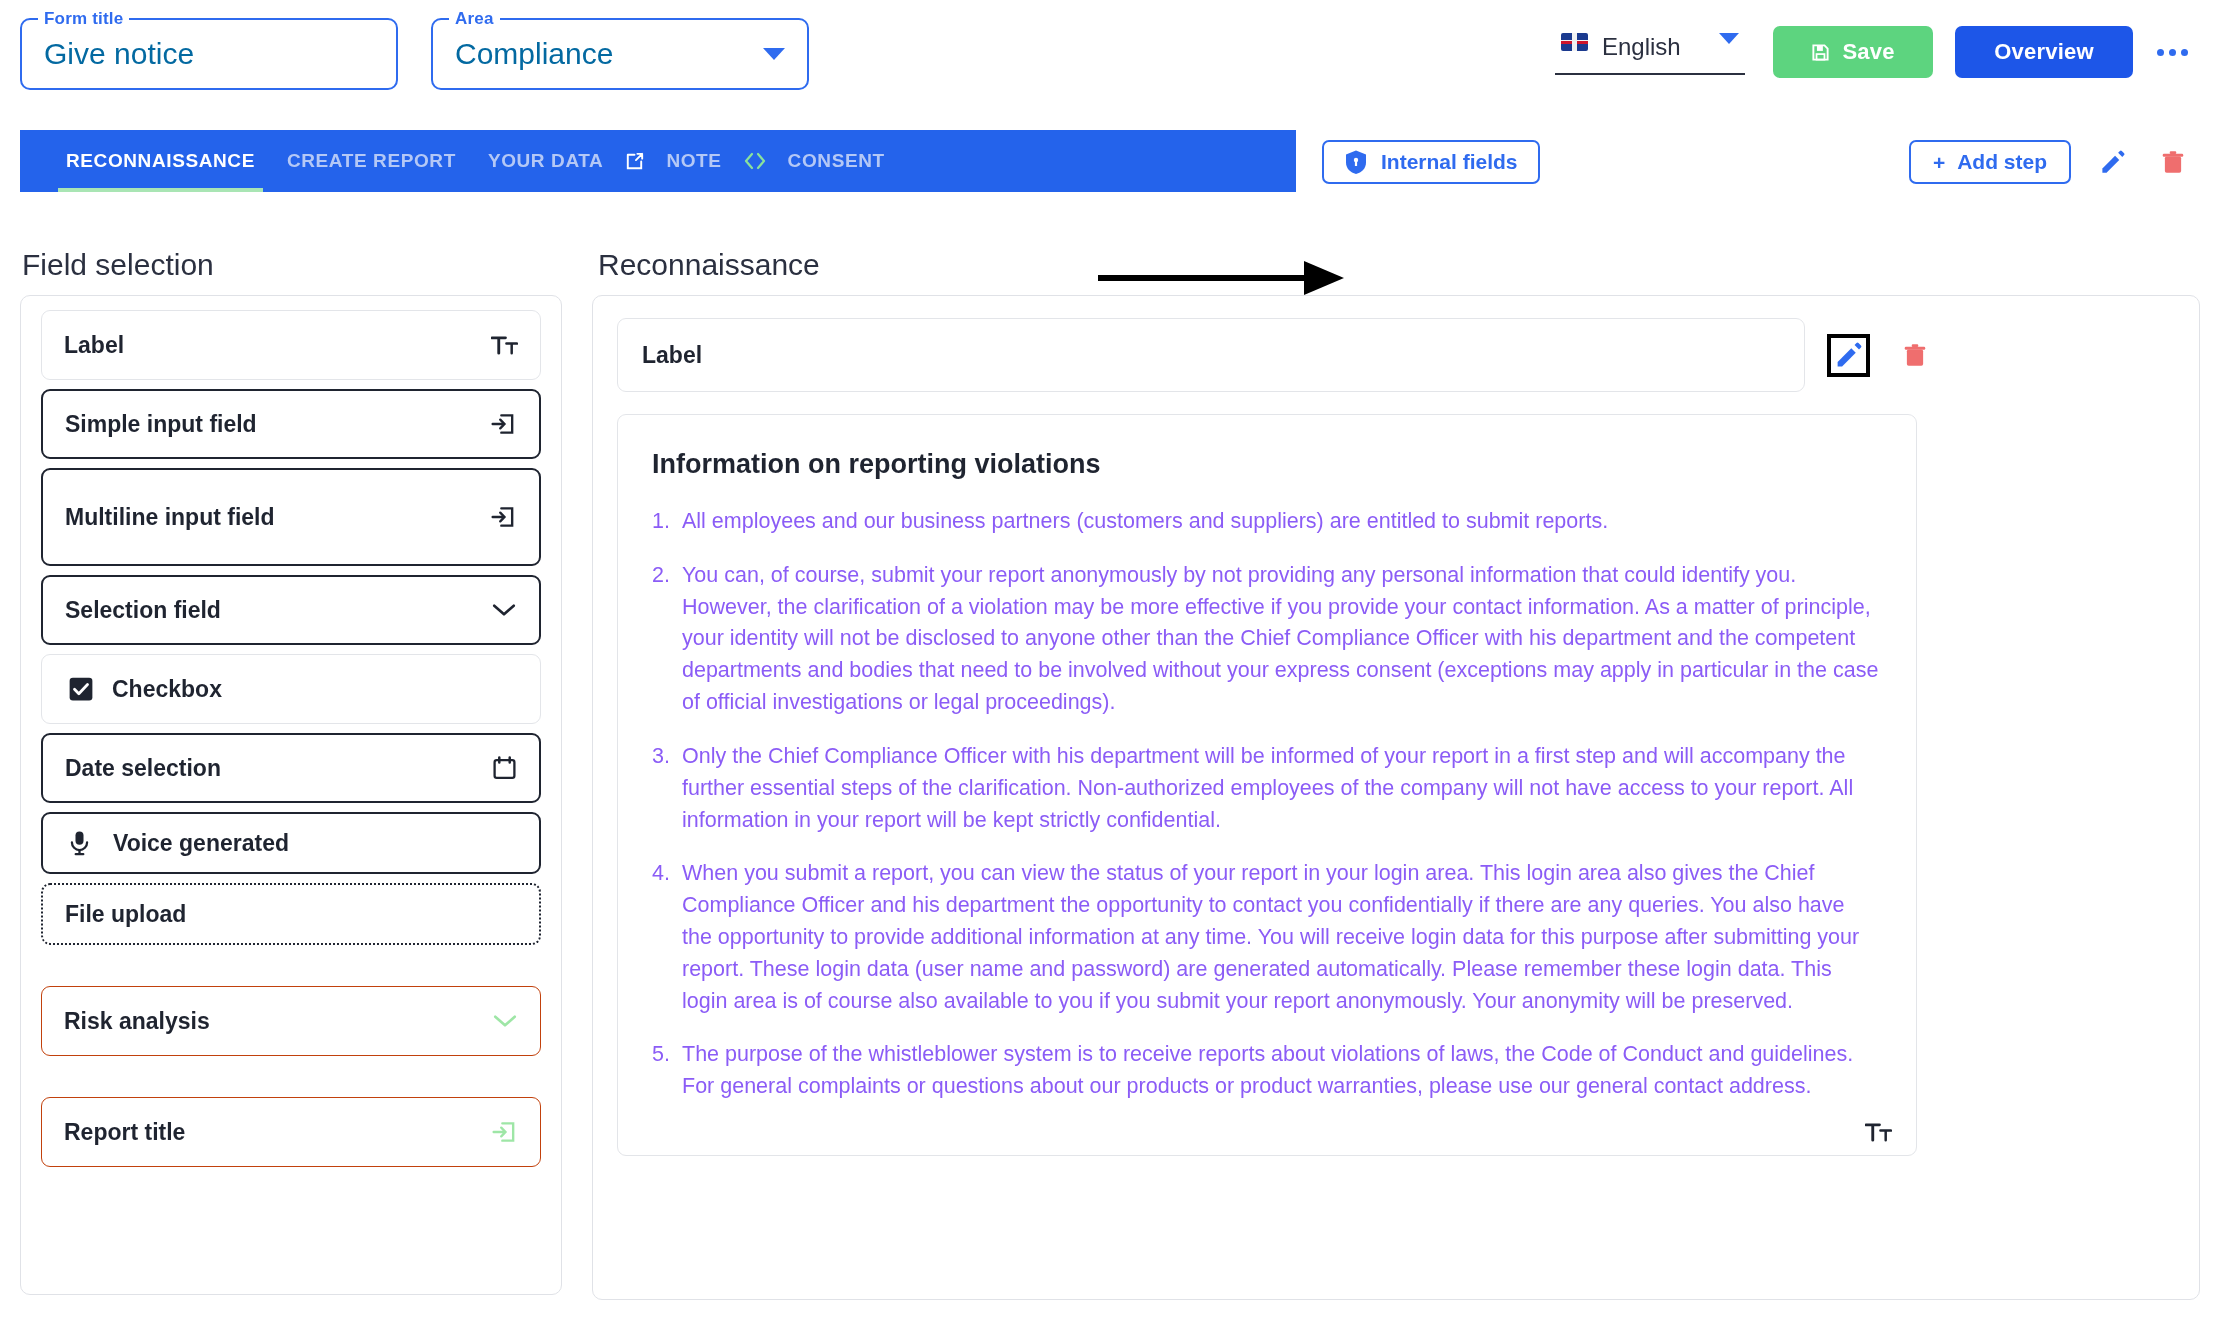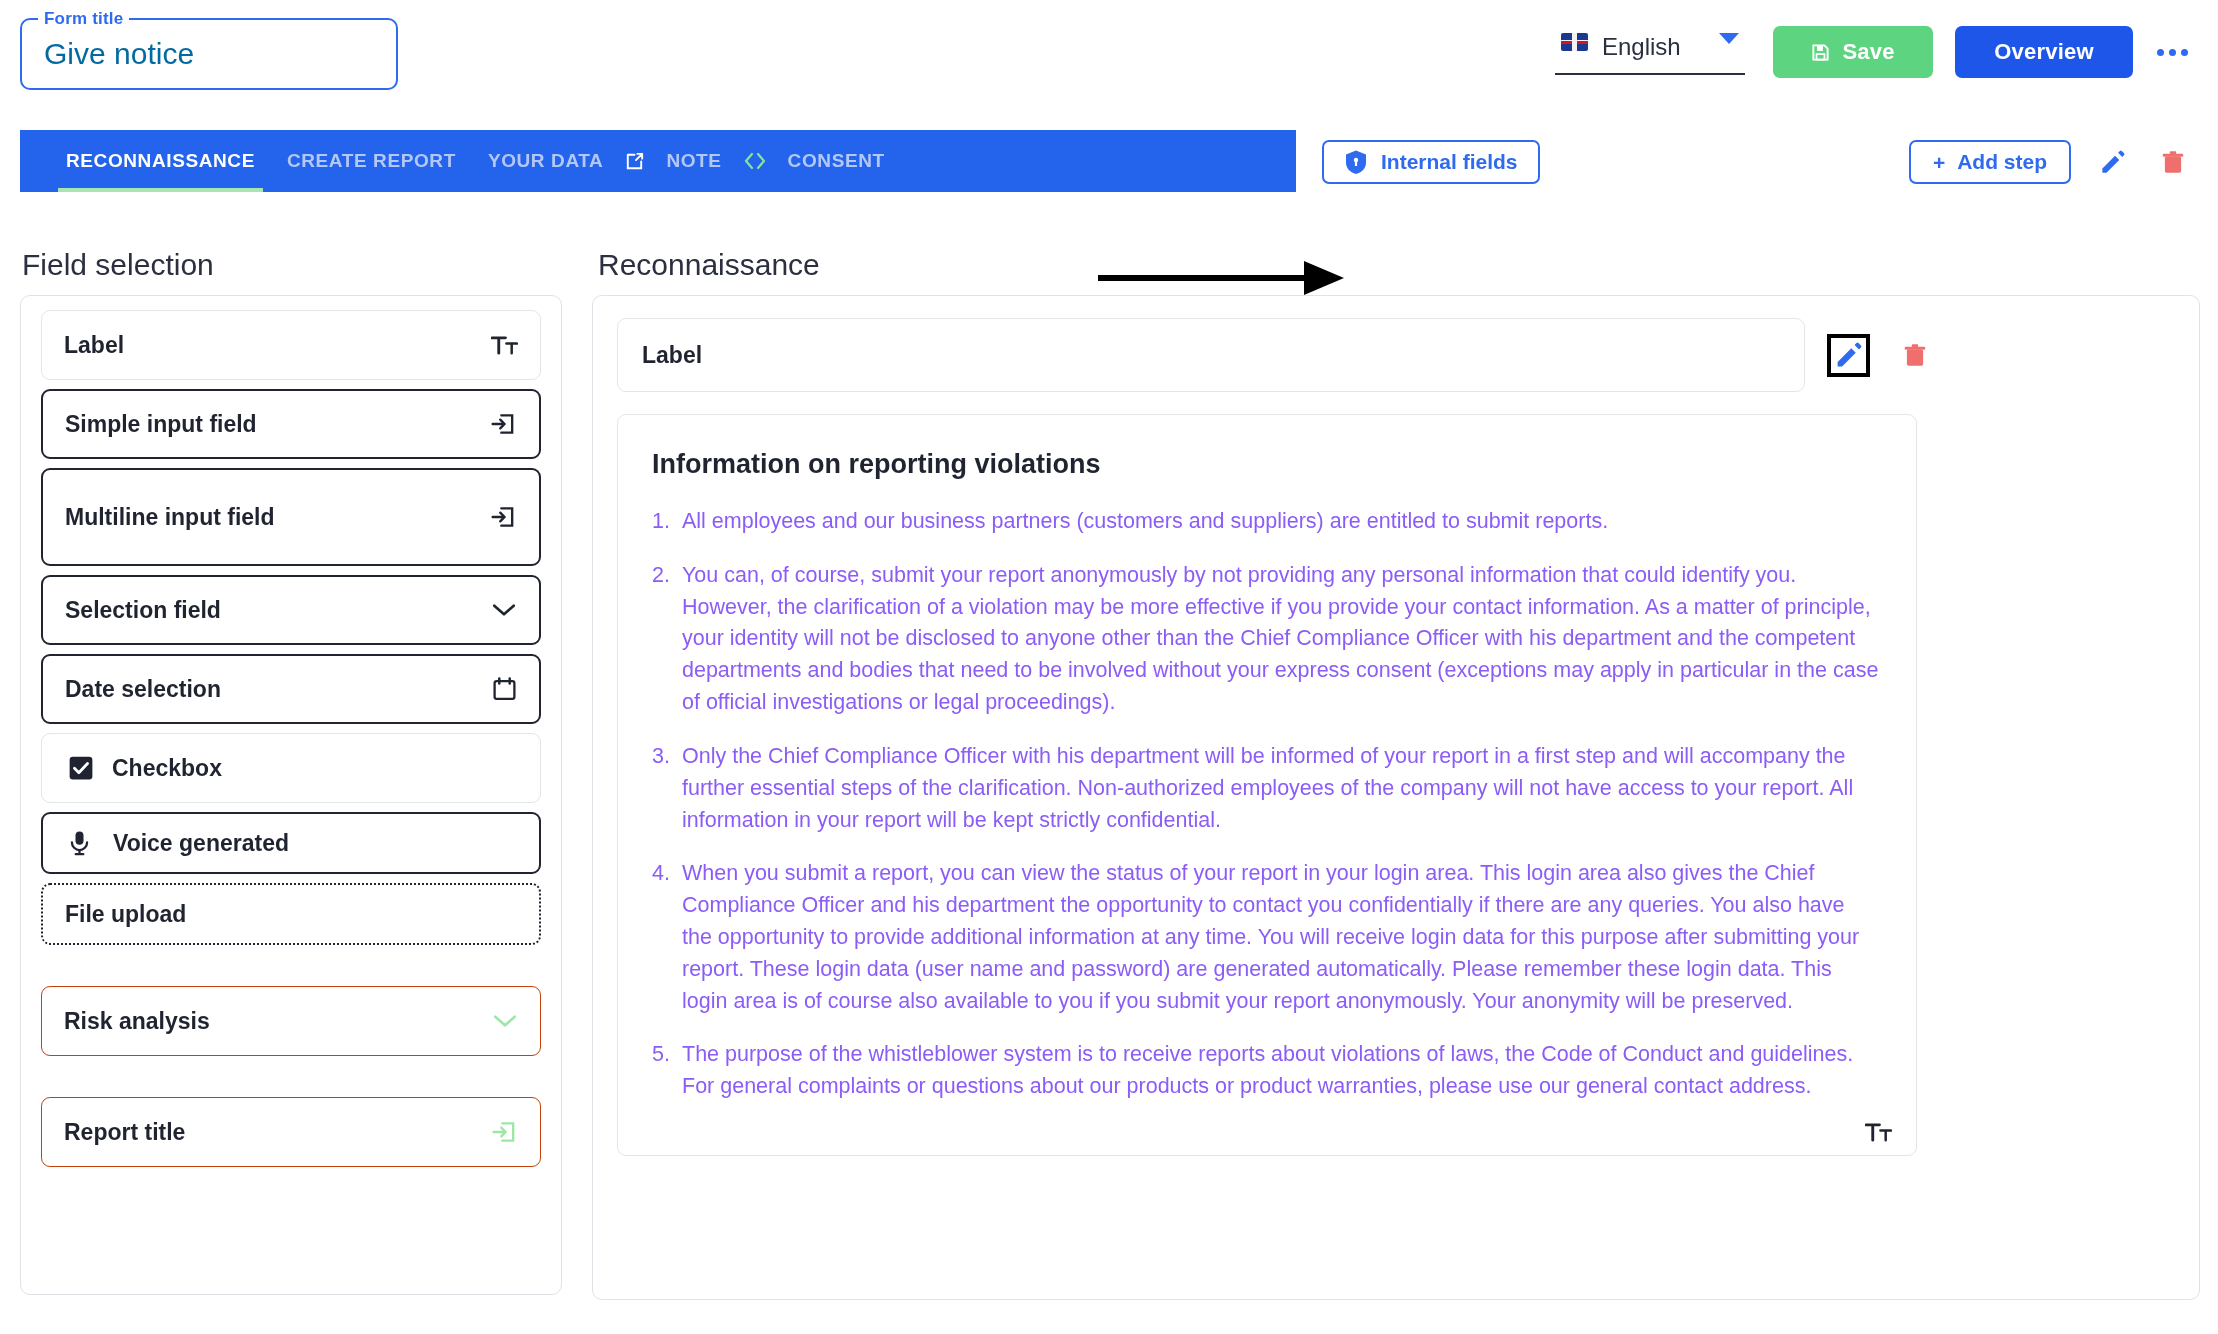--- a/index.html
+++ b/index.html
@@ -322,20 +322,25 @@
 </style>
 </head>
 <body>
 
 <div class="topbar">
   <div class="field-outline" id="form-title-field">
     <span class="legend">Form title</span>
     <span class="value">Give notice</span>
   </div>
 
+  <div class="field-outline" id="area-field">
+    <span class="legend">Area</span>
+    <span class="value">Compliance</span>
+    <span class="caret-down"></span>
+  </div>
 
   <div class="topbar-right">
     <div class="lang-select">
       <span class="flag">
         <i class="cross-r1"></i>
           <i class="cross-r2"></i>
       </span>
       <span class="lang-name">English</span>
       <span class="lang-caret"></span>
     </div>
@@ -448,34 +453,34 @@
     </svg>
   </div>
 
   <div class="fld h-70">
     <span class="fld-label">Selection field</span>
     <svg width="26" height="18" viewBox="0 0 24 16">
       <path d="M3 4l9 8 9-8" fill="none" stroke="#1f2430" stroke-width="2.4" stroke-linecap="round" stroke-linejoin="round"></path>
     </svg>
   </div>
 
+  <div class="fld soft h-70 icon-left">
+    <svg width="26" height="26" viewBox="0 0 24 24" style="position:absolute;left:26px;">
+      <rect x="1.5" y="1.5" width="21" height="21" rx="3" fill="#1f2430"></rect>
+      <path d="M6 12.3l4 4 8-8.4" fill="none" stroke="#ffffff" stroke-width="2.6" stroke-linecap="round" stroke-linejoin="round"></path>
+    </svg>
+    <span class="fld-label">Checkbox</span>
+  </div>
+
   <div class="fld h-70">
     <span class="fld-label">Date selection</span>
     <svg width="25" height="26" viewBox="0 0 24 24">
       <rect x="2.5" y="4.5" width="19" height="17" rx="2" fill="none" stroke="#1f2430" stroke-width="2.2"></rect>
       <path d="M7 1.8v5M17 1.8v5" stroke="#1f2430" stroke-width="2.4" stroke-linecap="round"></path>
     </svg>
-  </div>
-
-  <div class="fld soft h-70 icon-left">
-    <svg width="26" height="26" viewBox="0 0 24 24" style="position:absolute;left:26px;">
-      <rect x="1.5" y="1.5" width="21" height="21" rx="3" fill="#1f2430"></rect>
-      <path d="M6 12.3l4 4 8-8.4" fill="none" stroke="#ffffff" stroke-width="2.6" stroke-linecap="round" stroke-linejoin="round"></path>
-    </svg>
-    <span class="fld-label">Checkbox</span>
   </div>
 
   <div class="fld h-62 icon-left">
     <svg width="21" height="26" viewBox="0 0 18 24" style="position:absolute;left:26px;">
       <rect x="5.3" y="1.3" width="7.4" height="12.4" rx="3.7" fill="#1f2430"></rect>
       <path d="M2 11.5a7 7 0 0014 0" fill="none" stroke="#1f2430" stroke-width="2.1" stroke-linecap="round"></path>
       <path d="M9 18.5v3.8M5.5 22.3h7" stroke="#1f2430" stroke-width="2.1" stroke-linecap="round"></path>
     </svg>
     <span class="fld-label">Voice generated</span>
   </div>

